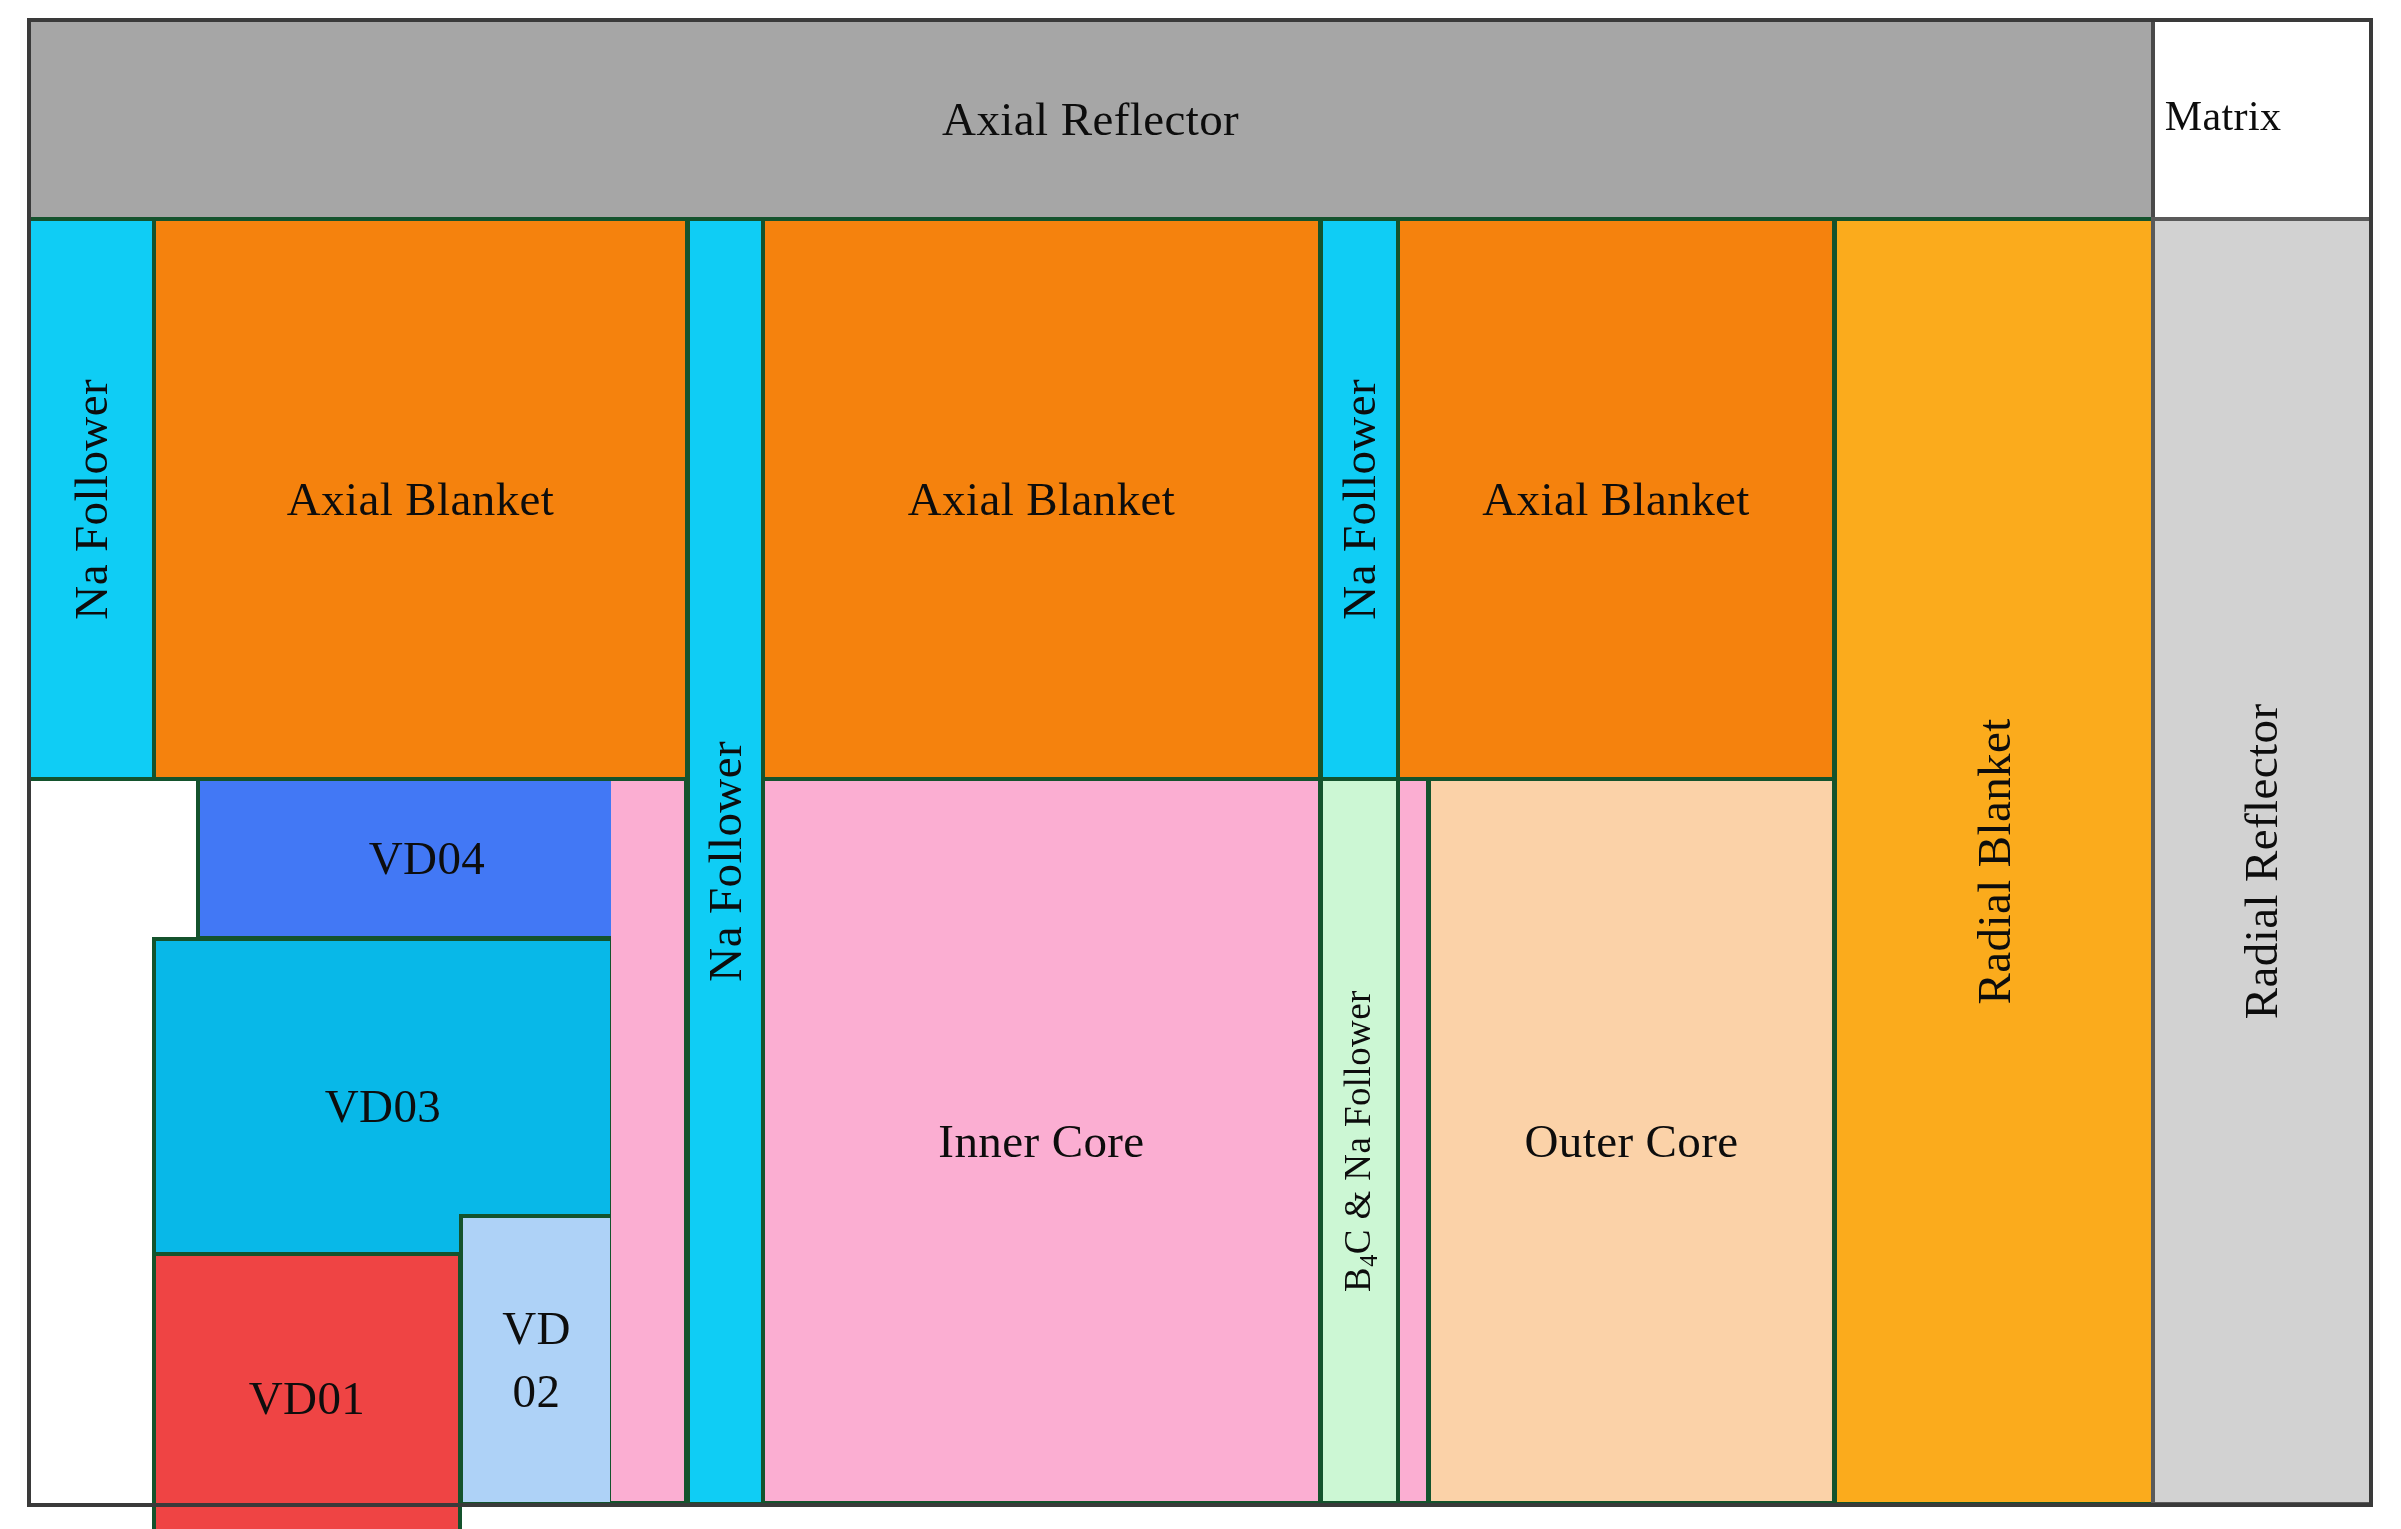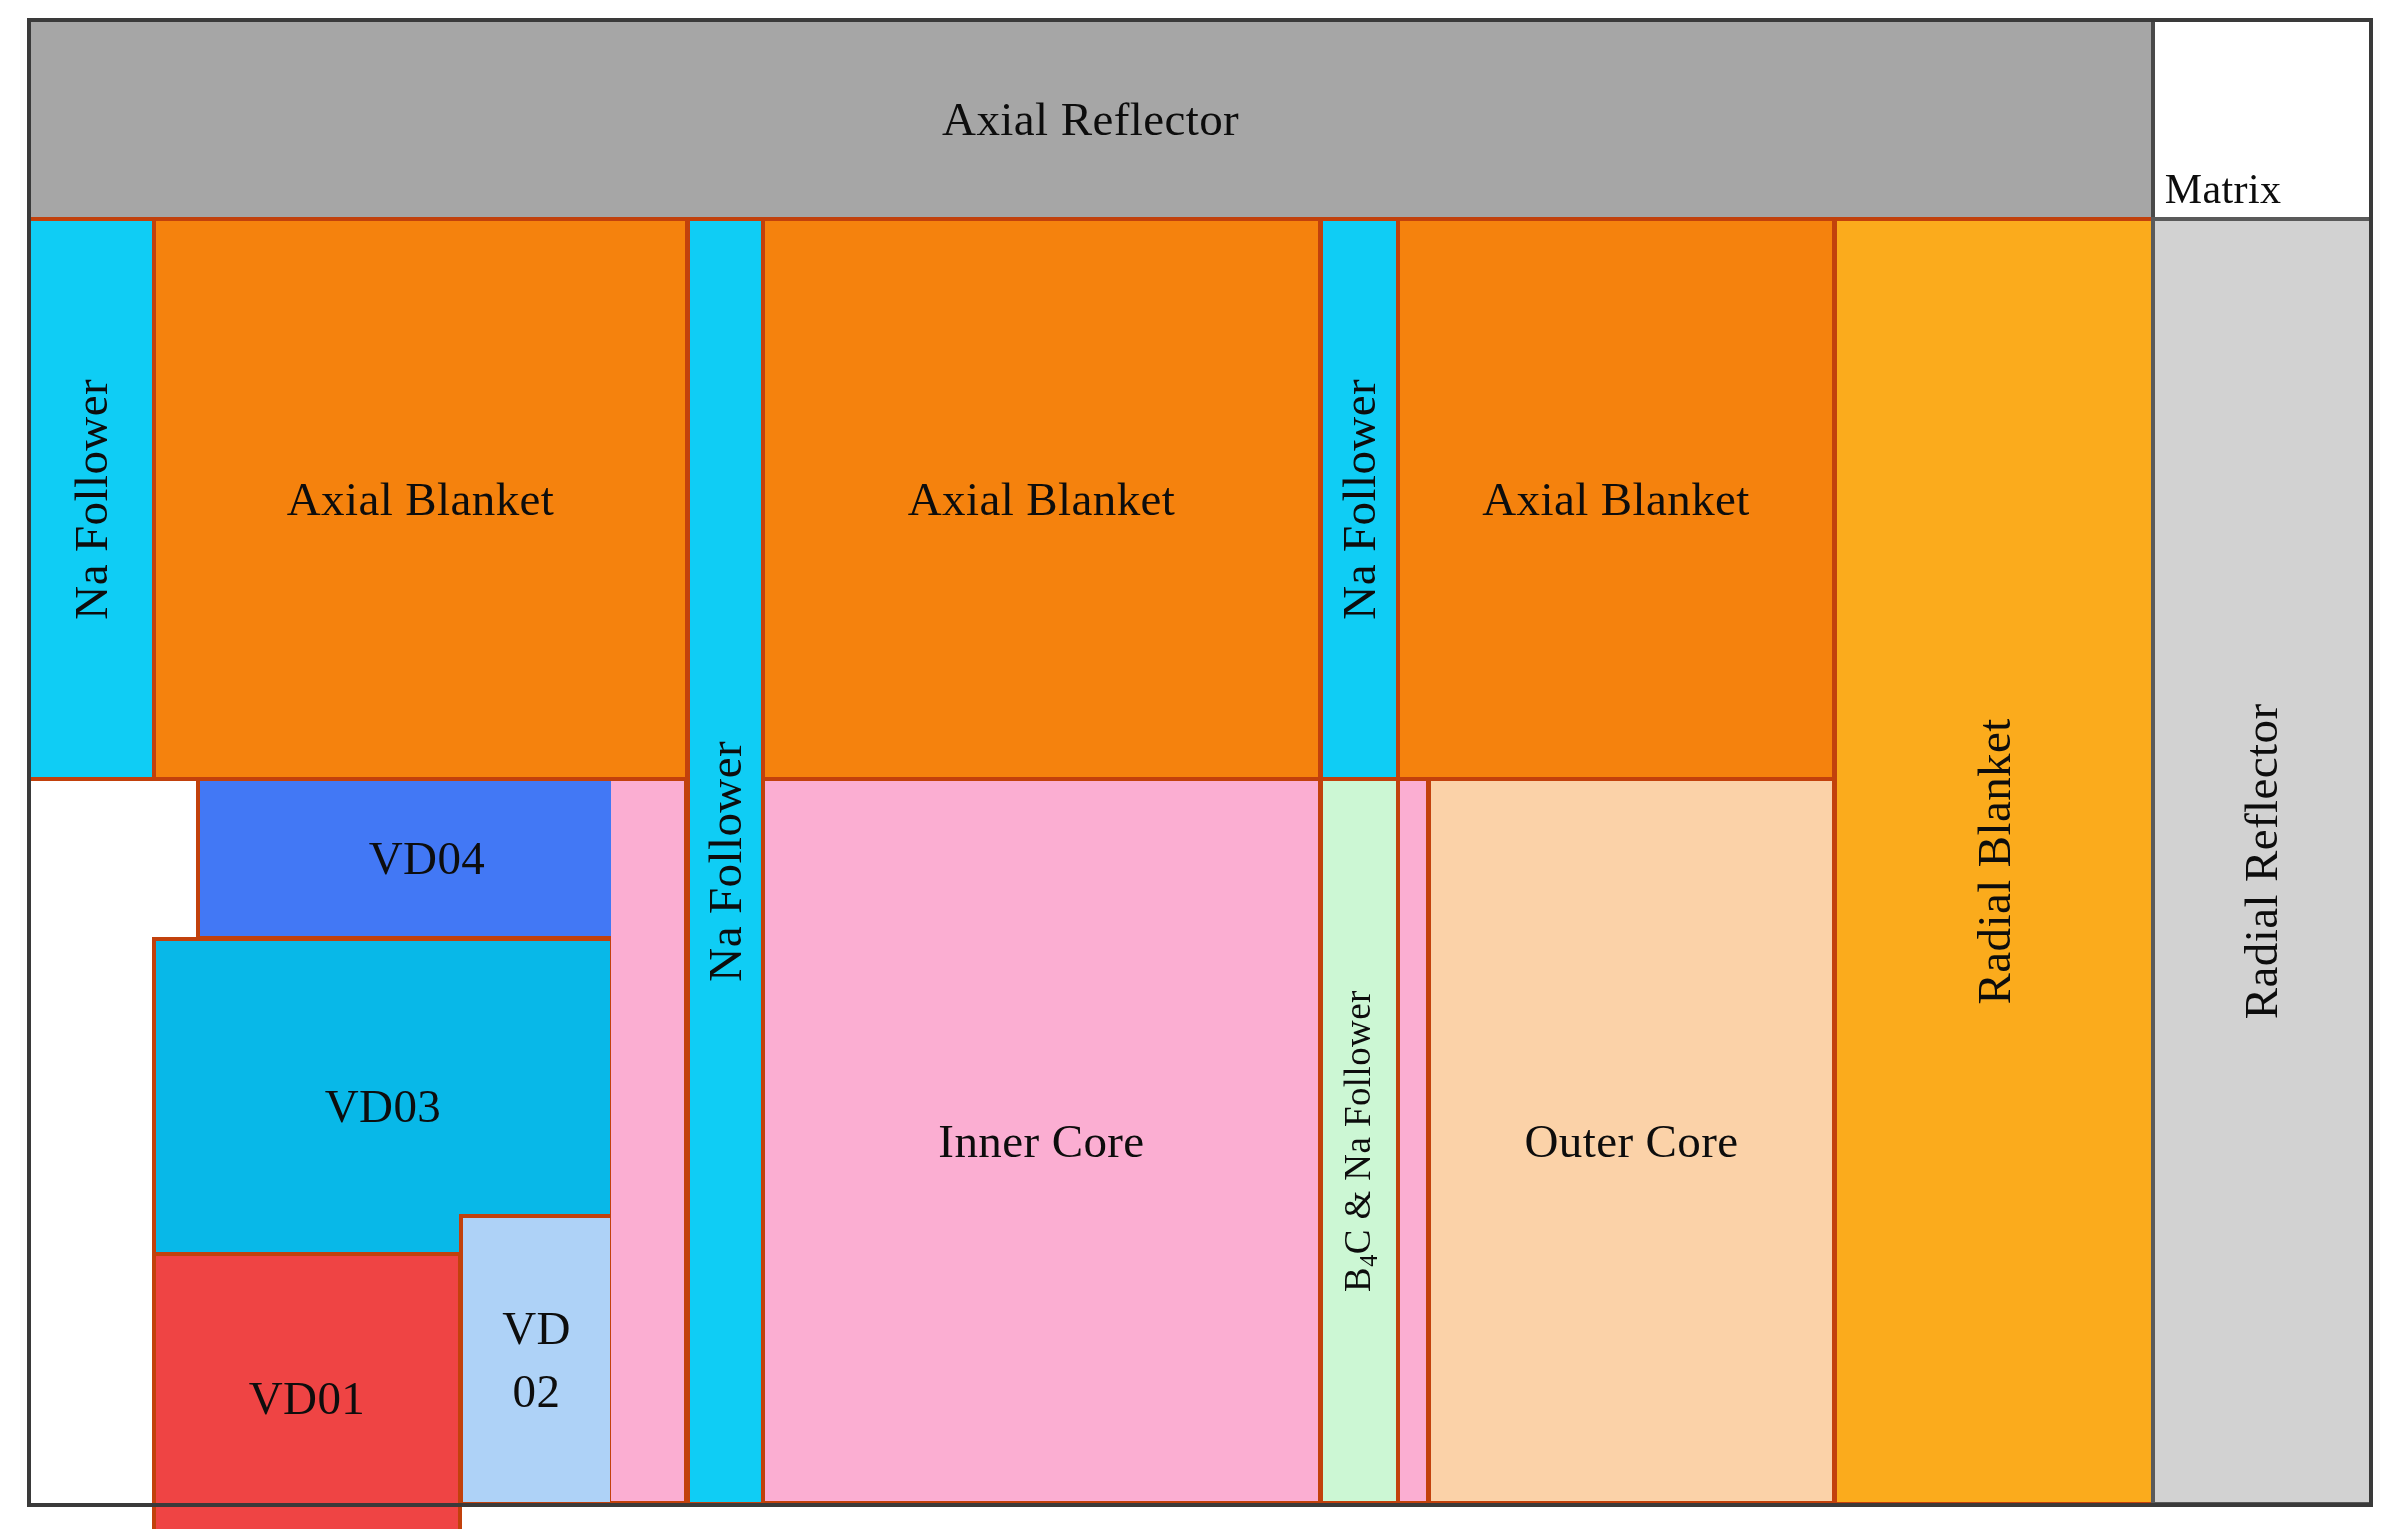--- a/index.html
+++ b/index.html
@@ -18,21 +18,21 @@
     position: relative;
     width: 2401px;
     height: 1530px;
     background: #ffffff;
   }
 
   
   .region {
     position: absolute;
     box-sizing: border-box;
-    border: 4px solid #c2410c;
+    border: 4px solid #14532d;
     display: flex;
     align-items: center;
     justify-content: center;
     overflow: hidden;
   }
 
   .label {
     color: #0d0d0d;
     font-size: 47px;
     line-height: 1.08;
@@ -71,21 +71,21 @@
 </style>
 </head>
 <body>
 
 <div id="diagram">
 
   <div class="region" style="left:26.6px; top:17.7px; width:2128px; height:203px; background:#a6a6a6;">
     <span class="label">Axial Reflector</span>
   </div>
 
-  <div class="region" style="left:2151px; top:17.7px; width:222px; height:203px; background:#ffffff; border-color:#4a4a4a; align-items:flex-end; justify-content:flex-start;">
+  <div class="region" style="left:2151px; top:17.7px; width:222px; height:203px; background:#ffffff; border-color:#4a4a4a; align-items:center; justify-content:flex-start;">
     <span class="label small" style="padding:0 0 4.8px 9.7px;">Matrix</span>
   </div>
 
   <div class="region" style="left:26.6px; top:217px; width:129px; height:564px; background:#0fcdf5;">
     <span class="label vert">Na Follower</span>
   </div>
 
   <div class="region" style="left:152px; top:217px; width:537px; height:564px; background:#f5820d;">
     <span class="label">Axial Blanket</span>
   </div>

